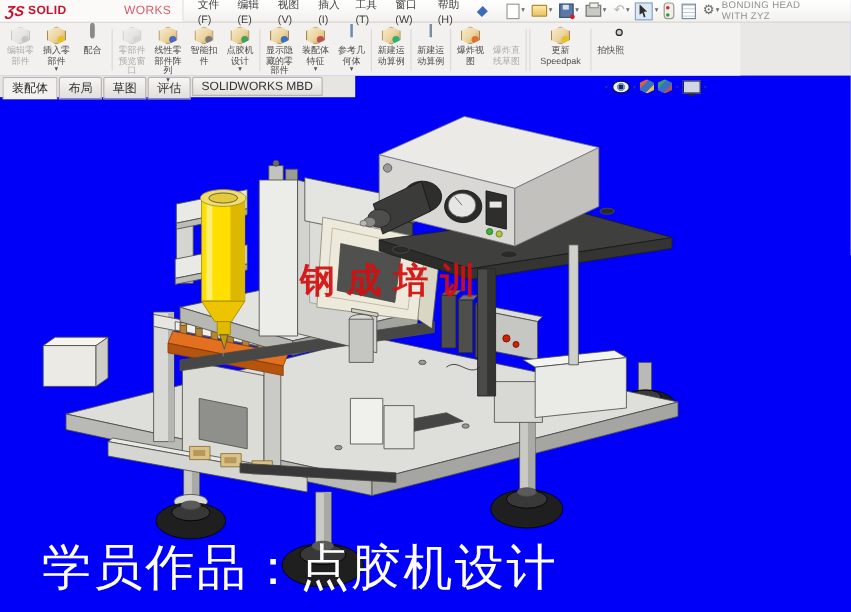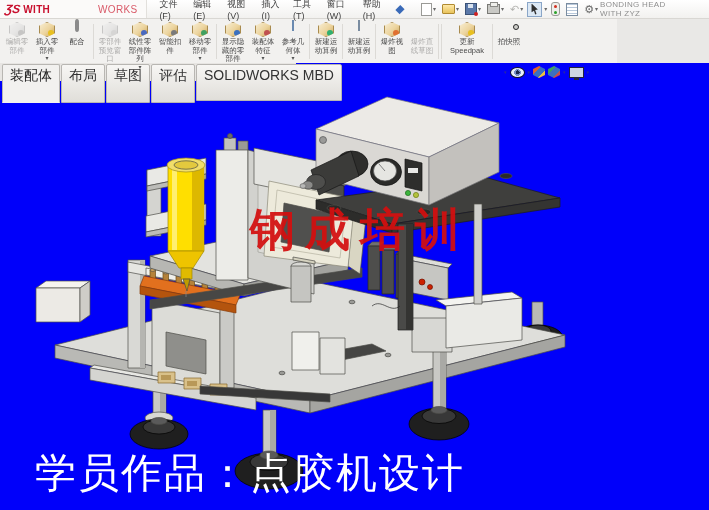--- a/index.html
+++ b/index.html
@@ -2,21 +2,21 @@
 <html><head>
 <meta charset="utf-8">
 <style>
   html,body{margin:0;padding:0;}
   body{width:709px;height:510px;overflow:hidden;font-family:"Liberation Sans",sans-serif;-webkit-font-smoothing:antialiased;}
   .app{position:relative;width:709px;height:510px;background:#e9e8e6;}
 
   
   .viewport{position:absolute;left:0;top:63px;width:709px;height:447px;background:#0000fa;z-index:1;}
   .model-svg{position:absolute;left:0;top:0;width:709px;height:510px;z-index:5;}
-  .watermark{position:absolute;left:250px;top:200px;z-index:12;font-family:"DejaVu Serif","Liberation Serif",serif;font-weight:bold;font-size:45px;letter-spacing:10px;color:#d40f0f;opacity:.93;white-space:nowrap;}
+  .watermark{position:absolute;left:250px;top:214px;z-index:12;font-family:"DejaVu Serif","Liberation Serif",serif;font-weight:bold;font-size:29px;letter-spacing:10px;color:#d40f0f;opacity:.93;white-space:nowrap;}
   .caption{position:absolute;left:3px;top:446px;z-index:12;font-family:"DejaVu Serif","Liberation Serif",serif;font-size:41px;letter-spacing:2px;color:#ffffff;white-space:nowrap;margin-left:32px;}
 
   
   .titlebar{position:absolute;left:0;top:0;width:709px;height:19px;background:linear-gradient(#ffffff,#f2f1ef);border-bottom:1px solid #d9d7d3;display:flex;align-items:center;z-index:30;box-sizing:border-box;}
   .logo{display:flex;align-items:center;height:100%;padding:0 9px 0 5px;background:#fbfaf9;border-right:1px solid #e2e0dc;}
   .logo-mark{color:#c8102e;font-style:italic;font-weight:bold;font-size:12px;margin-right:3px;transform:skewX(-8deg);}
   .logo-solid{color:#c8102e;font-weight:bold;font-size:10px;letter-spacing:.3px;}
   .logo-works{color:#d95a68;font-weight:normal;font-size:10px;letter-spacing:.3px;margin-left:48px;}
   .menus{display:flex;margin-left:6px;}
   .menu-item{font-size:9px;color:#3f3f3f;padding:2px 6px;cursor:default;}
@@ -55,21 +55,21 @@
   .cube::after{content:"";position:absolute;right:0;bottom:0;width:6px;height:6px;border-radius:50%;background:var(--b,transparent);}
   .i-clip{width:8px;height:13px;border:2px solid #8a8a8a;border-radius:4px/6px;transform:rotate(38deg);margin-top:1px;box-sizing:border-box;}
   .i-bom{width:14px;height:12px;background:#fff;border:1px solid #7a8ca0;background-image:linear-gradient(#b8c8da 1px,transparent 1px),linear-gradient(90deg,#b8c8da 1px,transparent 1px);background-size:4px 3px;box-sizing:border-box;}
   .i-plane{width:14px;height:9px;margin-top:3px;transform:skewX(-25deg);background:#cfe0f0;border:1px solid #6a8ab0;box-sizing:border-box;}
   .i-cam{width:14px;height:10px;margin-top:2px;background:#555;border-radius:2px;position:relative;}
   .i-cam::after{content:"";position:absolute;left:4px;top:2px;width:6px;height:6px;border-radius:50%;background:#cfcfcb;border:1px solid #2a2a2a;box-sizing:border-box;}
   .i-sketch{width:14px;height:11px;margin-top:2px;background:linear-gradient(45deg,transparent 45%,#4a6ac0 45%,#4a6ac0 55%,transparent 55%),linear-gradient(-45deg,transparent 45%,#8a8a8a 45%,#8a8a8a 55%,transparent 55%);}
 
   
   .tabstrip{position:absolute;left:0;top:63px;width:296px;height:18px;background:#e7e5e2;z-index:28;display:flex;align-items:flex-start;padding:1px 0 0 2px;box-sizing:border-box;}
-  .tab{font-size:14px;color:#333;background:linear-gradient(#f7f6f4,#e0ded9);border:1px solid #b8b6b2;border-radius:2px 2px 0 0;padding:2px 7px 17px;margin-right:1px;white-space:nowrap;}
+  .tab{font-size:10px;color:#333;background:linear-gradient(#f7f6f4,#e0ded9);border:1px solid #b8b6b2;border-radius:2px 2px 0 0;padding:2px 7px 1px;margin-right:1px;white-space:nowrap;}
   .tab.active{background:#f2f1ef;border-bottom-color:#f2f1ef;color:#222;}
 
   
   .headsup{position:absolute;left:504px;top:66px;z-index:25;display:flex;align-items:center;gap:3px;}
   .hcaret{font-size:5px;color:#2a2a9e;}
   .h-eye{width:13px;height:9px;border-radius:50%;background:radial-gradient(circle at 50% 50%,#1c2a50 0 2px,#7a92c8 2px 3.5px,#e8eef8 3.5px 100%);border:1px solid #16162e;}
   .h-cube{width:12px;height:12px;clip-path:polygon(50% 0,100% 25%,100% 75%,50% 100%,0 75%,0 25%);background:linear-gradient(135deg,#e06030 0 35%,#3a70c0 35% 70%,#e8c040 70% 100%);}
   .h-cube.alt{background:linear-gradient(135deg,#40a060 0 35%,#3a70c0 35% 70%,#c05050 70% 100%);}
   .h-monitor{width:13px;height:9px;background:#cfd6e4;border:1px solid #23233e;position:relative;}
   .h-monitor::after{content:"";position:absolute;left:4px;bottom:-3px;width:5px;height:2px;background:#23233e;}
@@ -278,21 +278,21 @@
     <span class="h-cube"></span>
     <span class="h-cube alt"></span>
     <span class="hcaret">▾</span>
     <span class="h-monitor"></span>
     <span class="hcaret">▾</span>
   </div>
 
   <div class="titlebar">
     <div class="logo">
       <span class="logo-mark">ƷS</span>
-      <span class="logo-solid">WITH</span>
+      <span class="logo-solid">SOLID</span>
       <span class="logo-works">WORKS</span>
     </div>
     <nav class="menus">
       <span class="menu-item">文件(F)</span>
       <span class="menu-item">编辑(E)</span>
       <span class="menu-item">视图(V)</span>
       <span class="menu-item">插入(I)</span>
       <span class="menu-item">工具(T)</span>
       <span class="menu-item">窗口(W)</span>
       <span class="menu-item">帮助(H)</span>
@@ -358,21 +358,21 @@
     <div class="rbtn dd">
         <span class="ric cube" style="--b:#4a6ac0"></span>
         <span class="rlabel">线性零部件阵列</span>
       </div>
     <div class="rbtn">
         <span class="ric cube" style="--b:#7a7a7a"></span>
         <span class="rlabel">智能扣件</span>
       </div>
     <div class="rbtn dd">
         <span class="ric cube" style="--b:#40a060"></span>
-        <span class="rlabel">移动零部件</span>
+        <span class="rlabel">点胶机设计</span>
       </div>
     <div class="rsep"></div>
     <div class="rbtn">
         <span class="ric cube" style="--b:#3a70c0"></span>
         <span class="rlabel">显示隐藏的零部件</span>
       </div>
     <div class="rbtn dd">
         <span class="ric cube" style="--b:#c05050"></span>
         <span class="rlabel">装配体特征</span>
       </div>

